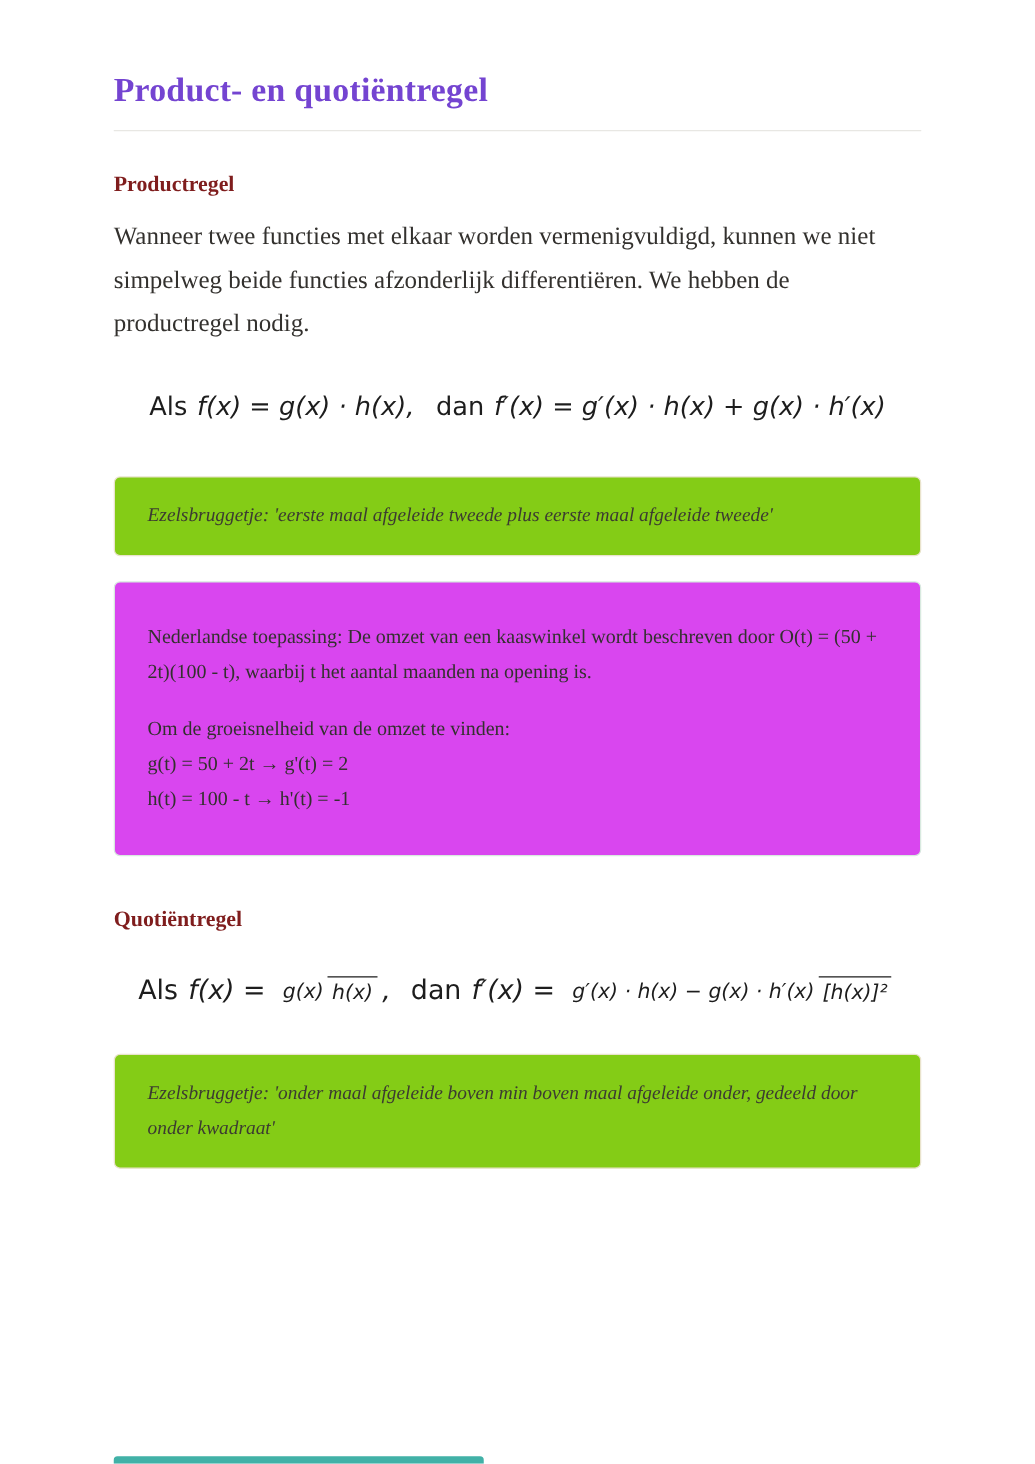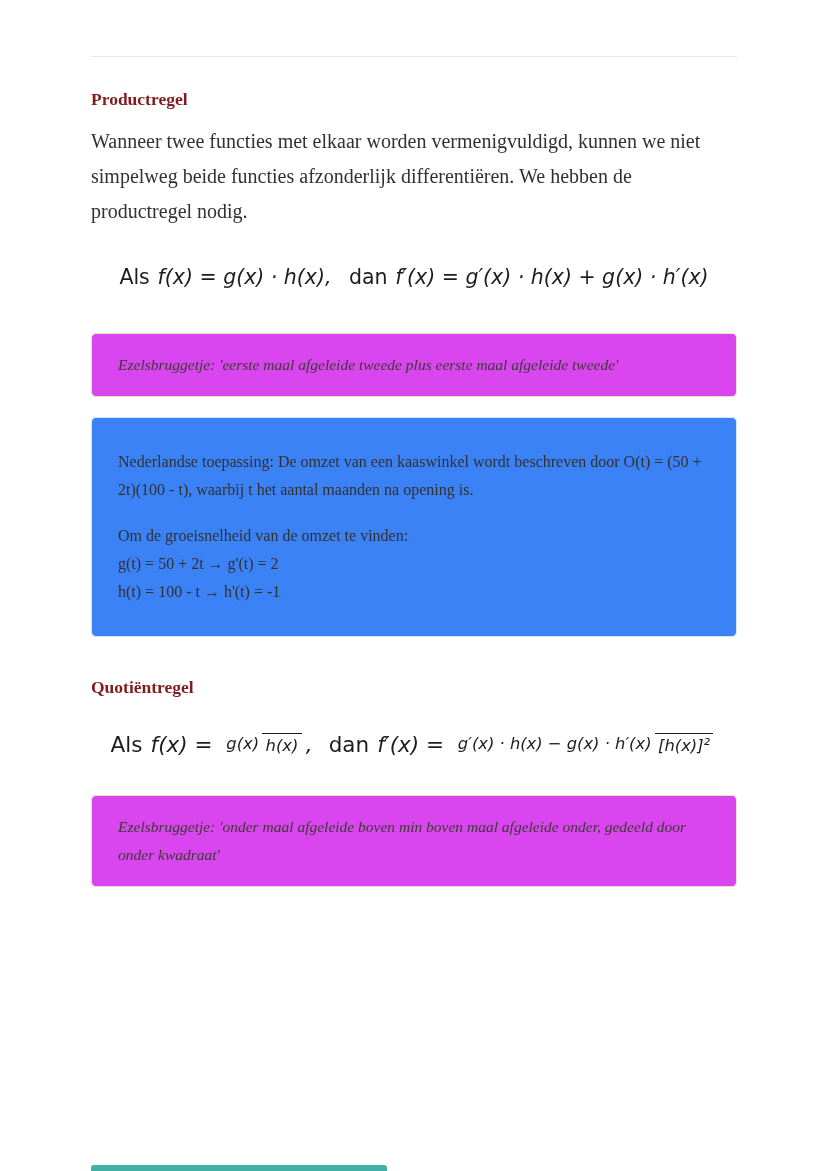--- a/index.html
+++ b/index.html
@@ -72,33 +72,33 @@
   }
   .frac .num { padding: 0 0.2em 1px 0.2em; }
   .frac .den { border-top: 1.5px solid #1d1d1d; padding: 1px 0.2em 0 0.2em; }
   .comma { font-style: italic; margin-right: 0.2em; }
   
   .callout {
     border-radius: 5px;
     box-sizing: border-box;
   }
   .callout.mnemonic {
-    background: #d946ef;
+    background: #84cc16;
     border: 1px solid #e9e3cc;
     padding: 17px 26px;
   }
   .callout.mnemonic p {
     margin: 0;
     font-size: 15.5px;
     font-style: italic;
     line-height: 1.8;
     color: #3c3b31;
   }
   .callout.example {
-    background: #3b82f6;
+    background: #d946ef;
     border: 1px solid #d8e9df;
     padding: 30px 26px;
     margin: 20px 0 40px 0;
   }
   .callout.example p, .callout.example .ex-line {
     font-size: 16px;
     line-height: 1.75;
     color: #33312e;
   }
   .callout.example p { margin: 0 0 18px 0; }
@@ -114,20 +114,21 @@
     height: 6px;
     background: #41b1a7;
     border-radius: 3px 3px 0 0;
   }
 </style>
 </head>
 <body>
 
 <div class="page">
 
+  <h1 class="doc-title">Product- en quotiëntregel</h1>
   <hr class="title-rule">
 
   <section>
     <h2 class="section-heading">Productregel</h2>
     <p class="body-text">Wanneer twee functies met elkaar worden vermenigvuldigd, kunnen we niet simpelweg beide functies afzonderlijk differentiëren. We hebben de productregel nodig.</p>
 
     <div class="formula formula-product">
       <span class="rm">Als</span>
       <span class="it eq">f(x) = g(x) · h(x),</span>
       <span class="rm mid">dan</span>

